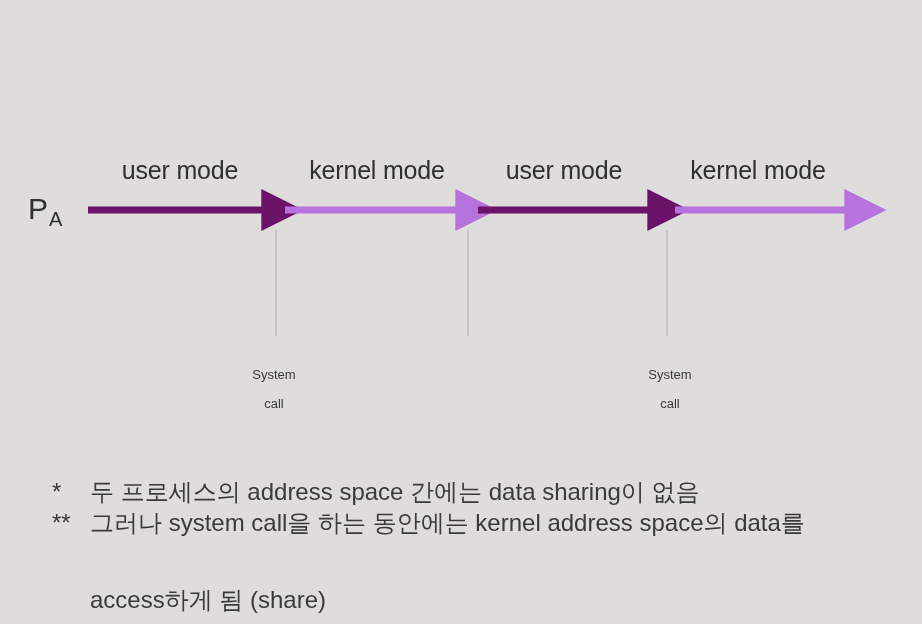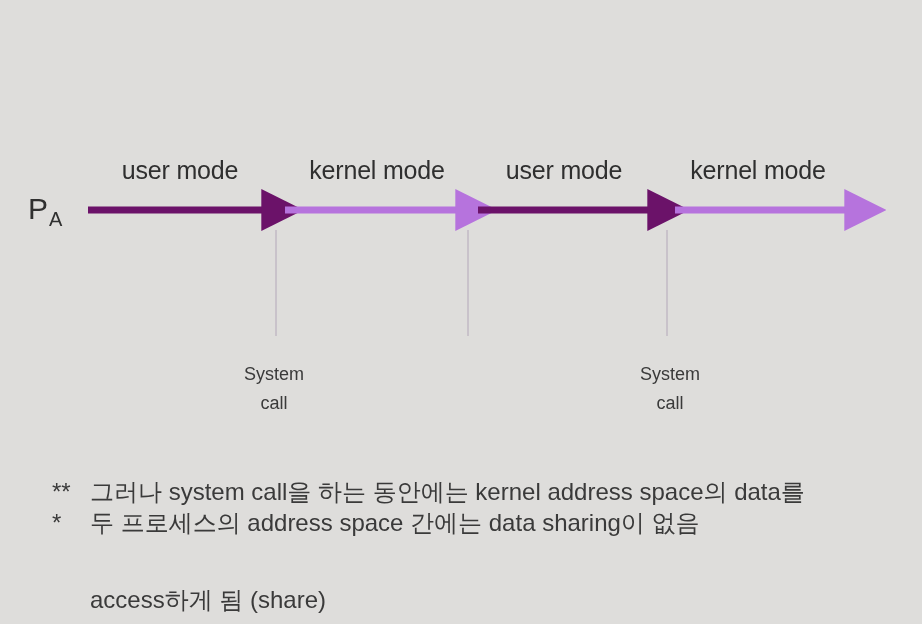--- a/index.html
+++ b/index.html
@@ -62,21 +62,21 @@
   #arrow-svg {
     position: absolute;
     left: 0;
     top: 180px;
     width: 922px;
     height: 60px;
   }
 
   .transition-label {
     position: absolute;
-    font-size: 18px;
+    font-size: 13px;
     line-height: 29px;
     color: #3a3a3a;
     text-align: center;
     white-space: pre-line;
     transform: translateX(-50%);
   }
 
   
   #notes {
     position: absolute;
@@ -136,20 +136,20 @@
       <line x1="667" y1="230" x2="667" y2="336" stroke="#c3bcc6" stroke-width="1.6"></line>
     </svg>
 
     <div class="transition-label" style="left:274px;top:360px">System
 call</div>
     <div class="transition-label" style="left:670px;top:360px">System
 call</div>
   </div>
 
   <div id="notes">
+    <div class="note-line"><span class="marker">*</span><span>두 프로세스의 address space 간에는 data sharing이 없음</span></div>
+
     <div class="note-line"><span class="marker">**</span><span>그러나 system call을 하는 동안에는 kernel address space의 data를</span></div>
-
-    <div class="note-line"><span class="marker">*</span><span>두 프로세스의 address space 간에는 data sharing이 없음</span></div>
     <div class="note-cont">access하게 됨 (share)</div>
 
   </div>
 
 </div>
 
 </body></html>

